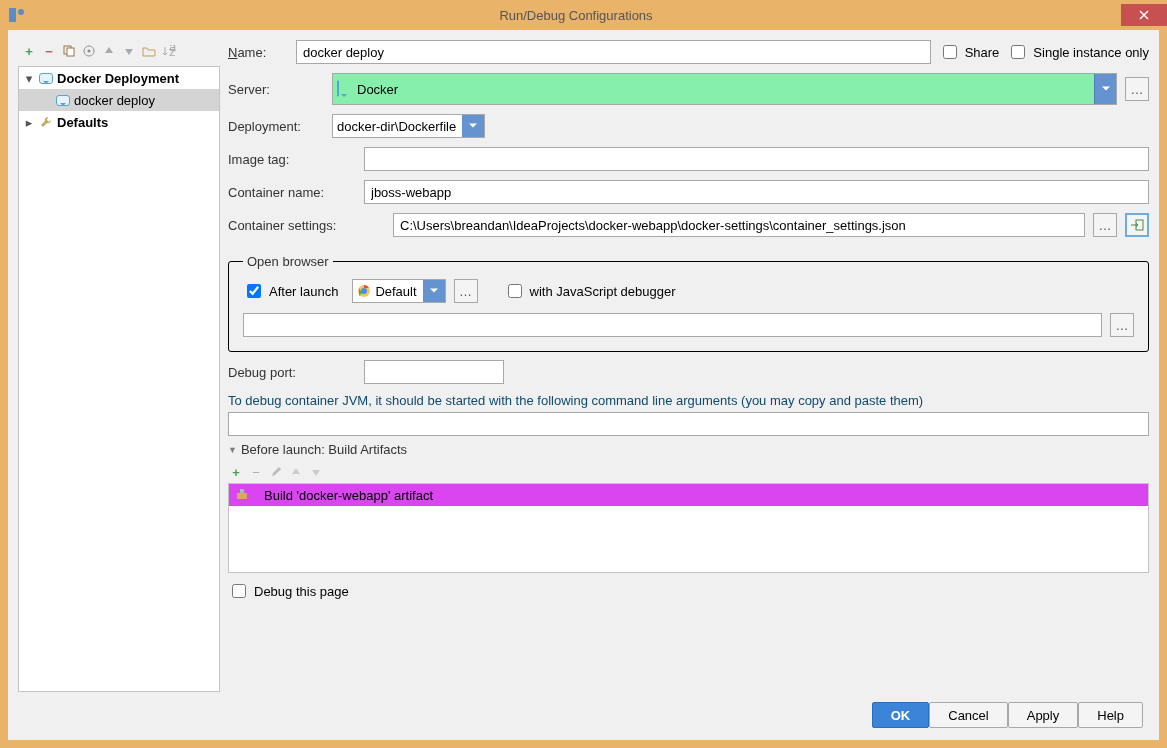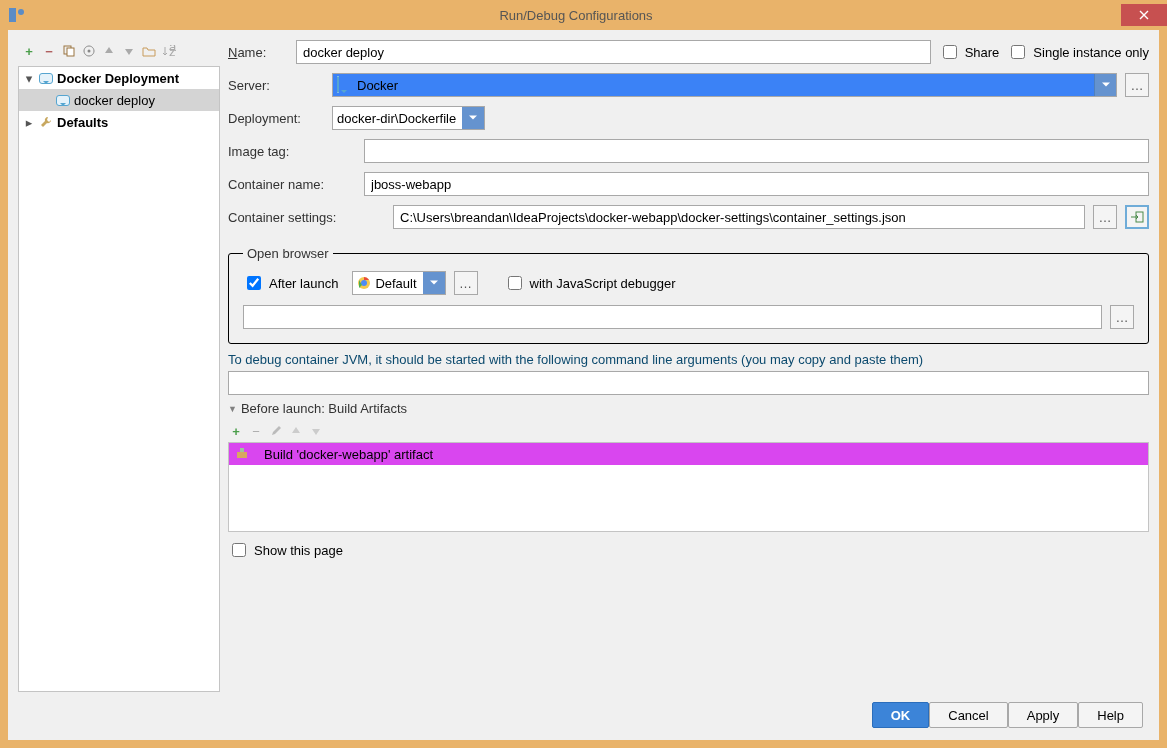--- a/index.html
+++ b/index.html
@@ -31,21 +31,21 @@
 
 
 .right { flex: 1; display: flex; flex-direction: column; }
 .row { display: flex; align-items: center; margin-bottom: 9px; gap: 8px; }
 .label { width: 128px; color: #333; }
 .label .u { text-decoration: underline; }
 input[type=text].field { height: 24px; border: 1px solid #a8a8a8; padding: 0 6px; background: #fff; }
 .check { display: flex; align-items: center; gap: 5px; }
 .check input { width: 14px; height: 14px; }
 
-.combo { height: 24px; border: 1px solid #a8a8a8; background: #3b82f6; display: flex; align-items: center; padding-left: 4px; flex: 1; position: relative; }
+.combo { height: 32px; border: 1px solid #a8a8a8; background: #86efac; display: flex; align-items: center; padding-left: 4px; flex: 1; position: relative; }
 .combo .ic { width: 16px; height: 16px; margin-right: 4px; }
 .combo .arrow { width: 22px; height: 100%; background: #6593cf; border-left: 1px solid #5080bc; margin-left: auto; position: relative; }
 .combo .arrow::after { content: ""; position: absolute; top: 50%; left: 50%; transform: translate(-50%, -30%); border: 4px solid transparent; border-top-color: #fff; }
 .sqbtn { width: 24px; height: 24px; border: 1px solid #a8a8a8; background: #f4f4f4; display: flex; align-items: center; justify-content: center; color: #555; }
 .sqbtn.hl { border: 2px solid #6facd8; }
 
 .combo-sm { height: 24px; border: 1px solid #a8a8a8; background: #fff; display: inline-flex; align-items: center; padding-left: 4px; }
 .combo-sm .arrow { width: 22px; height: 100%; background: #6593cf; margin-left: 6px; position: relative; }
 .combo-sm .arrow::after { content: ""; position: absolute; top: 50%; left: 50%; transform: translate(-50%, -30%); border: 4px solid transparent; border-top-color: #fff; }
 
@@ -234,20 +234,24 @@
               <input type="checkbox" style="">
               <span>with <span class="u">J</span>avaScript debugger</span>
             </label>
         </div>
         <div class="row" style="margin-bottom:0">
           <input type="text" class="field" style="flex: 1 1 0%;" value="">
           <div class="sqbtn">…</div>
         </div>
       </fieldset>
 
+      <div class="row">
+        <span class="label">Debug port:</span>
+        <input type="text" class="field" style="width: 140px;" value="">
+      </div>
 
       <div style="color:#0c4a6e;margin-bottom:4px">To debug container JVM, it should be started with the following command line arguments (you may copy and paste them)</div>
       <input type="text" class="field" style="width: 100%;" value="">
 
       <div class="before-hdr">
         <span class="tri">▼</span>
         <span><span class="u">B</span>efore launch: Build Artifacts</span>
       </div>
       <div class="mini-tb">
         <div class="tb plus">+</div>
@@ -273,21 +277,21 @@
           <span class="ic"><svg viewBox="0 0 14 14" width="14" height="14">
                 <rect x="2" y="6" width="10" height="6" fill="#d8a860"></rect>
                 <rect x="5" y="2" width="4" height="4" fill="#9ec49e"></rect>
               </svg></span>
           <span>Build 'docker-webapp' artifact</span>
         </div>
       </div>
 
       <label class="check" style="margin-top:8px">
           <input type="checkbox" style="">
-          <span>Show this page</span>
+          <span>Debug this page</span>
         </label>
     </div>
   </div>
 
   <div class="buttons">
     <div class="btn primary">OK</div>
     <div class="btn">Cancel</div>
     <div class="btn"><span class="u">A</span>pply</div>
     <div class="btn">Help</div>
   </div>

